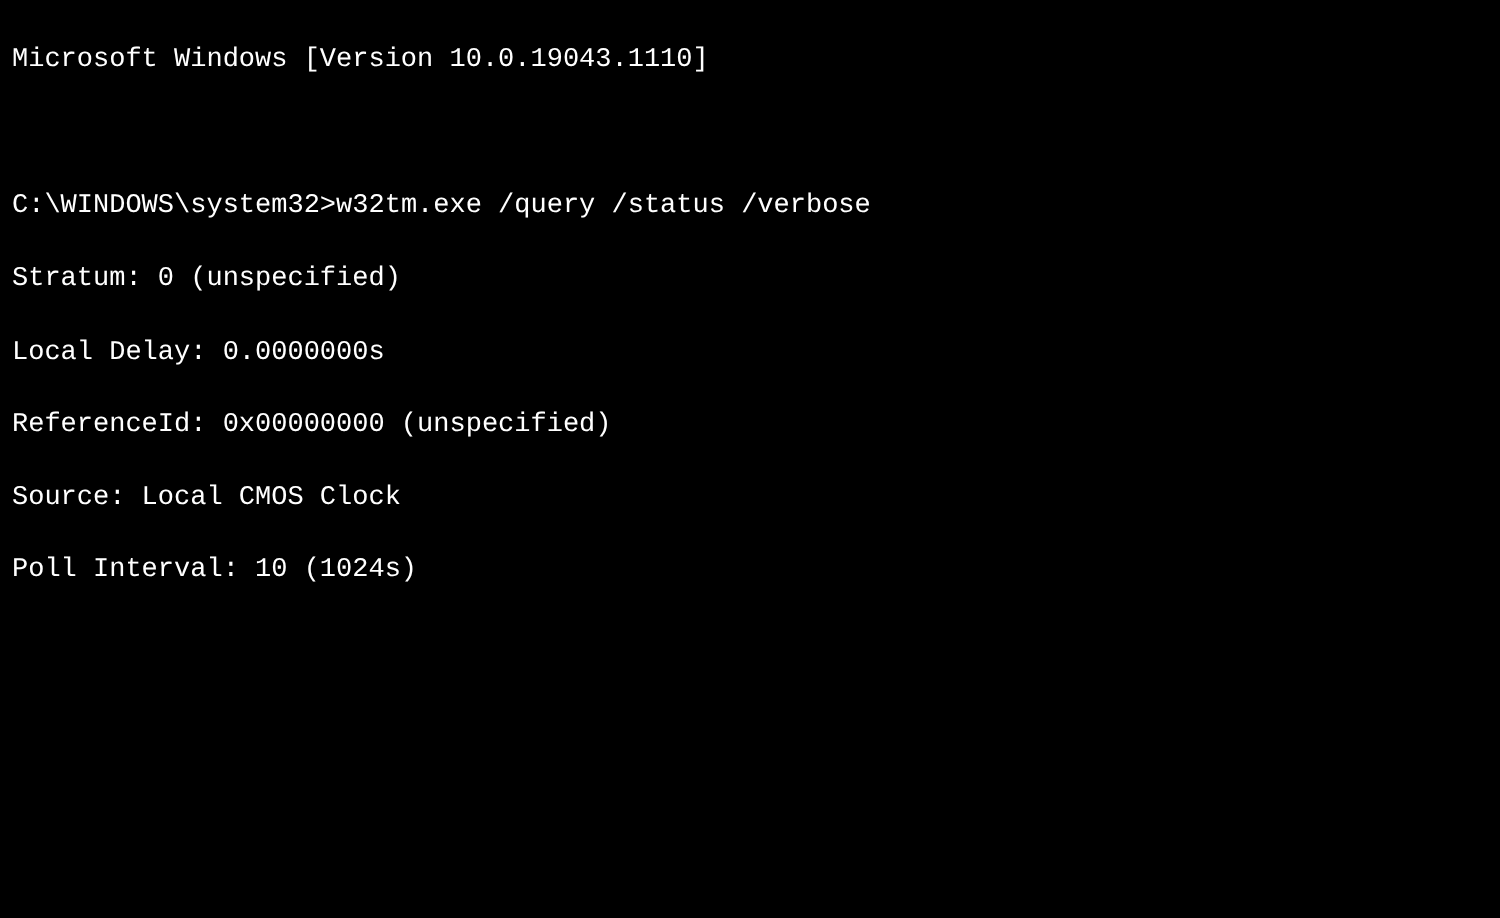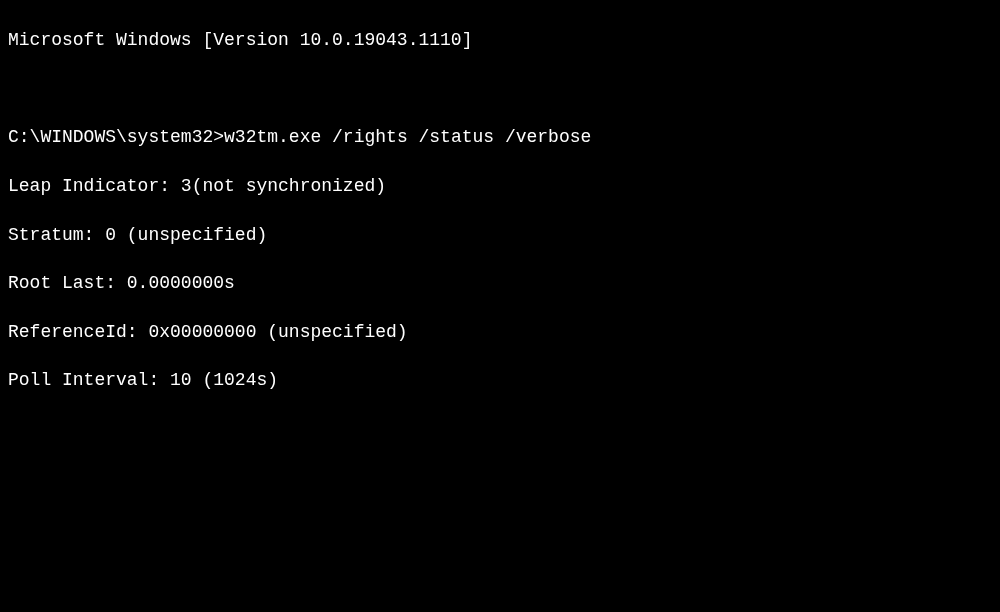--- a/index.html
+++ b/index.html
@@ -20,25 +20,25 @@
       white-space: pre;
     }
     .line { display: block; min-height: 1.35em; }
   </style>
 </head>
 <body>
 
 <div class="term">
 <span class="line">Microsoft Windows [Version 10.0.19043.1110]</span>
 <span class="line"> </span>
-<span class="line"><span>C:\WINDOWS\system32&gt;</span><span>w32tm.exe /rights /status /verbose</span></span>
-<span class="line">Leap Indicator: 3(not synchronized)</span>
+<span class="line"><span>C:\WINDOWS\system32&gt;</span><span>w32tm.exe /query /status /verbose</span></span>
 <span class="line">Stratum: 0 (unspecified)</span>
-<span class="line">Root Last: 0.0000000s</span>
+<span class="line">Local Delay: 0.0000000s</span>
 <span class="line">ReferenceId: 0x00000000 (unspecified)</span>
+<span class="line">Source: Local CMOS Clock</span>
 <span class="line">Poll Interval: 10 (1024s)</span>
 
 
 
 
 
 
 
 
 

